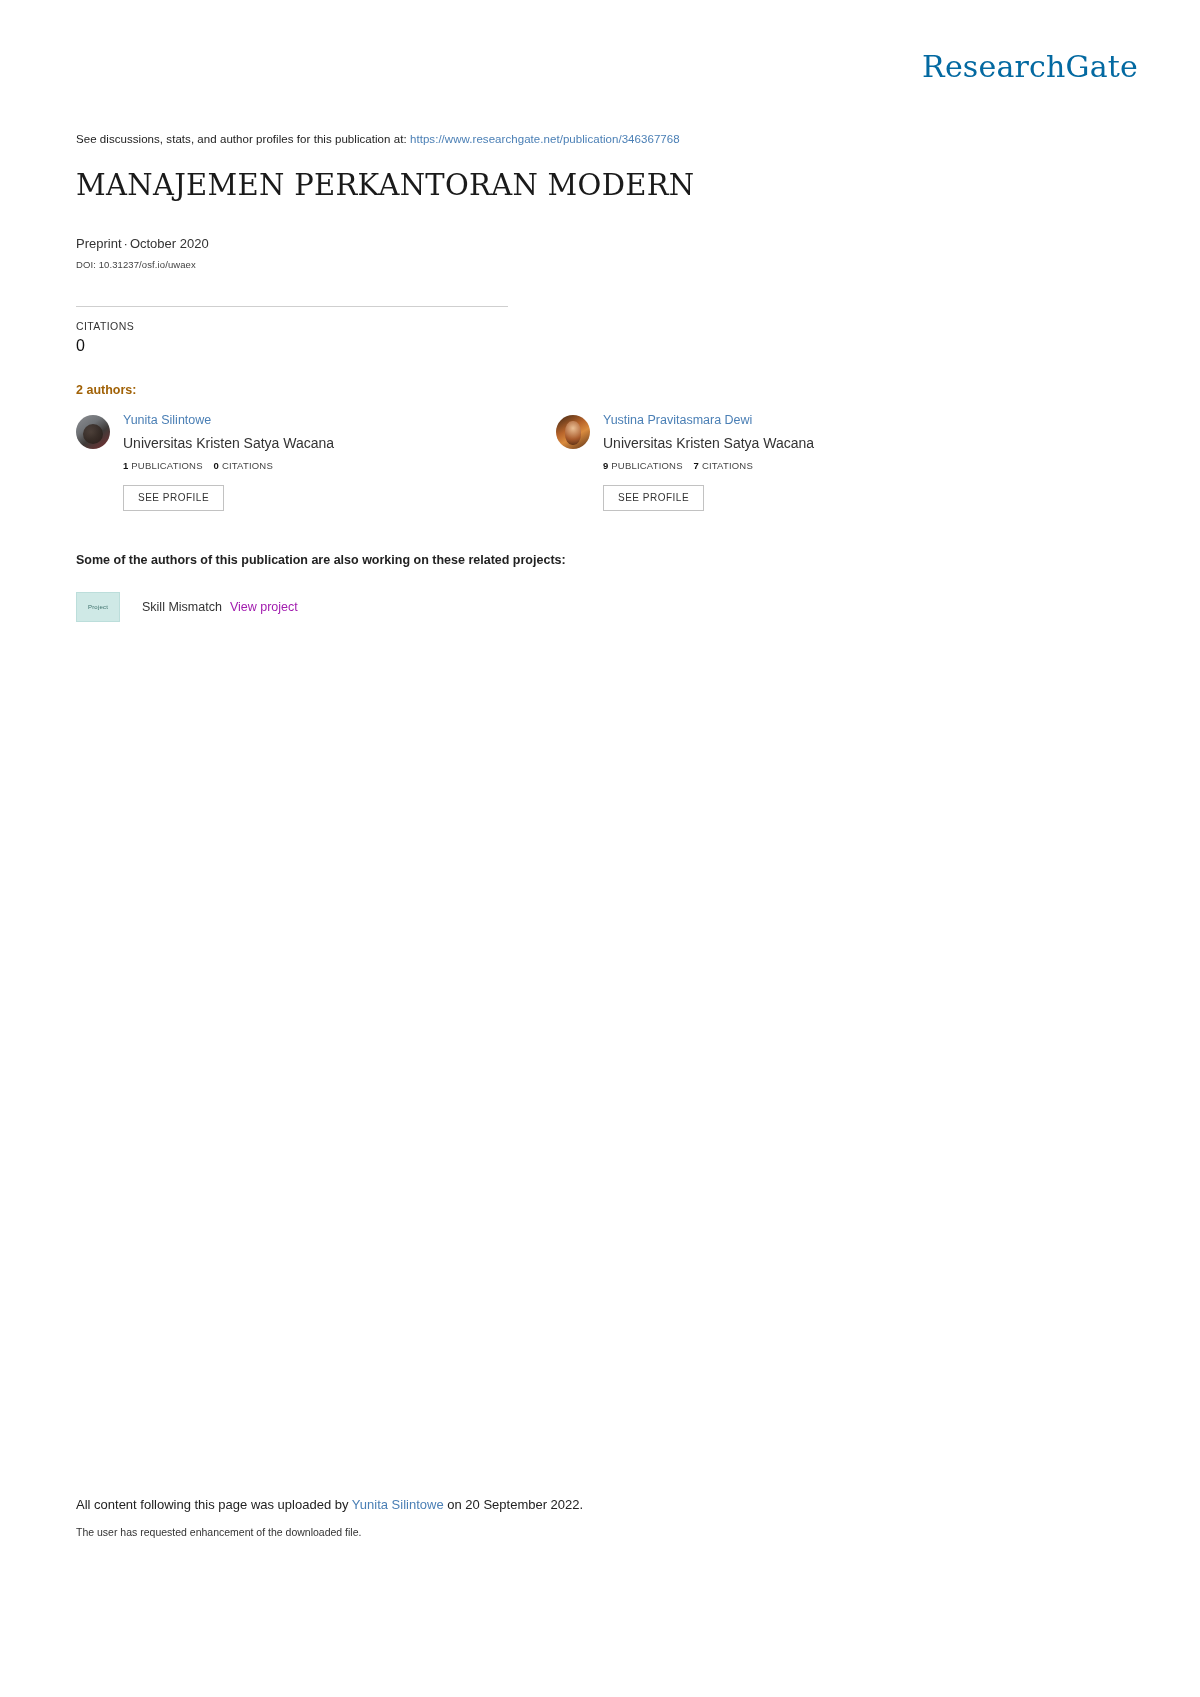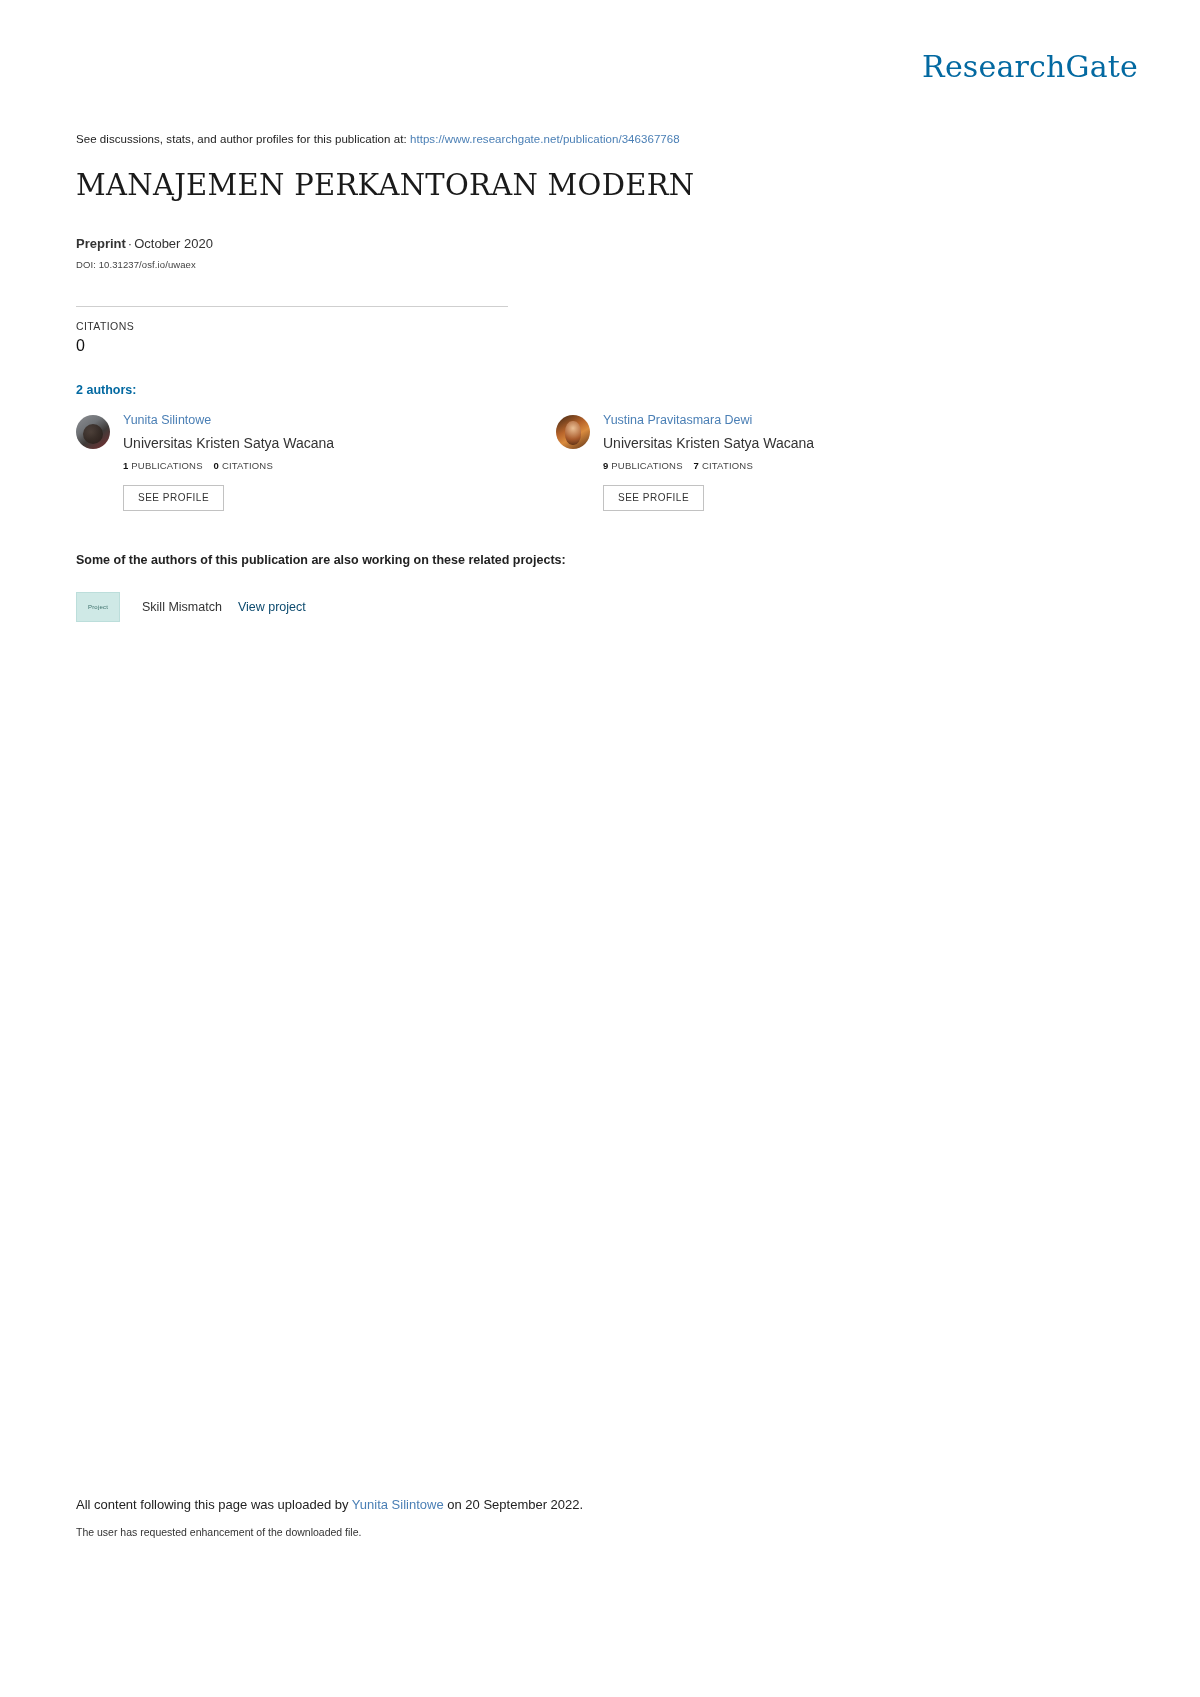--- a/index.html
+++ b/index.html
@@ -75,21 +75,21 @@
 
   
   .pubtype {
     position: absolute;
     top: 236px;
     left: 0;
     font-size: 13px;
     color: #333333;
     white-space: nowrap;
   }
-  .pubtype b { font-weight: 700; margin-top: 20px; }
+  .pubtype b { font-weight: 400; margin-top: 20px; }
   .pubtype .sep { padding: 0 2px; }
 
   .doi {
     position: absolute;
     top: 259px;
     left: 0;
     font-size: 9.5px;
     color: #444444;
     white-space: nowrap;
     letter-spacing: 0.1px;
@@ -124,21 +124,21 @@
     color: #111111;
   }
 
   
   .authors-heading {
     position: absolute;
     top: 383px;
     left: 0;
     font-size: 12.5px;
     font-weight: 700;
-    color: #0369a1;
+    color: #a16207;
   }
   .authors {
     position: absolute;
     top: 412px;
     left: 0;
     width: 960px;
     display: flex;
   }
   .author {
     width: 480px;
@@ -254,23 +254,23 @@
     color: #3b6f6a;
     letter-spacing: 0.2px;
   }
   .project-text {
     margin-left: 22px;
     font-size: 12.5px;
     color: #333333;
     white-space: nowrap;
   }
   .project-link {
-    color: #0c4a6e;
+    color: #a21caf;
     text-decoration: none;
-    margin-left: 16px;
+    margin-left: 8px;
   }
 
   
   .footer-upload {
     position: absolute;
     top: 1497px;
     left: 0;
     font-size: 13px;
     color: #222222;
     white-space: nowrap;

